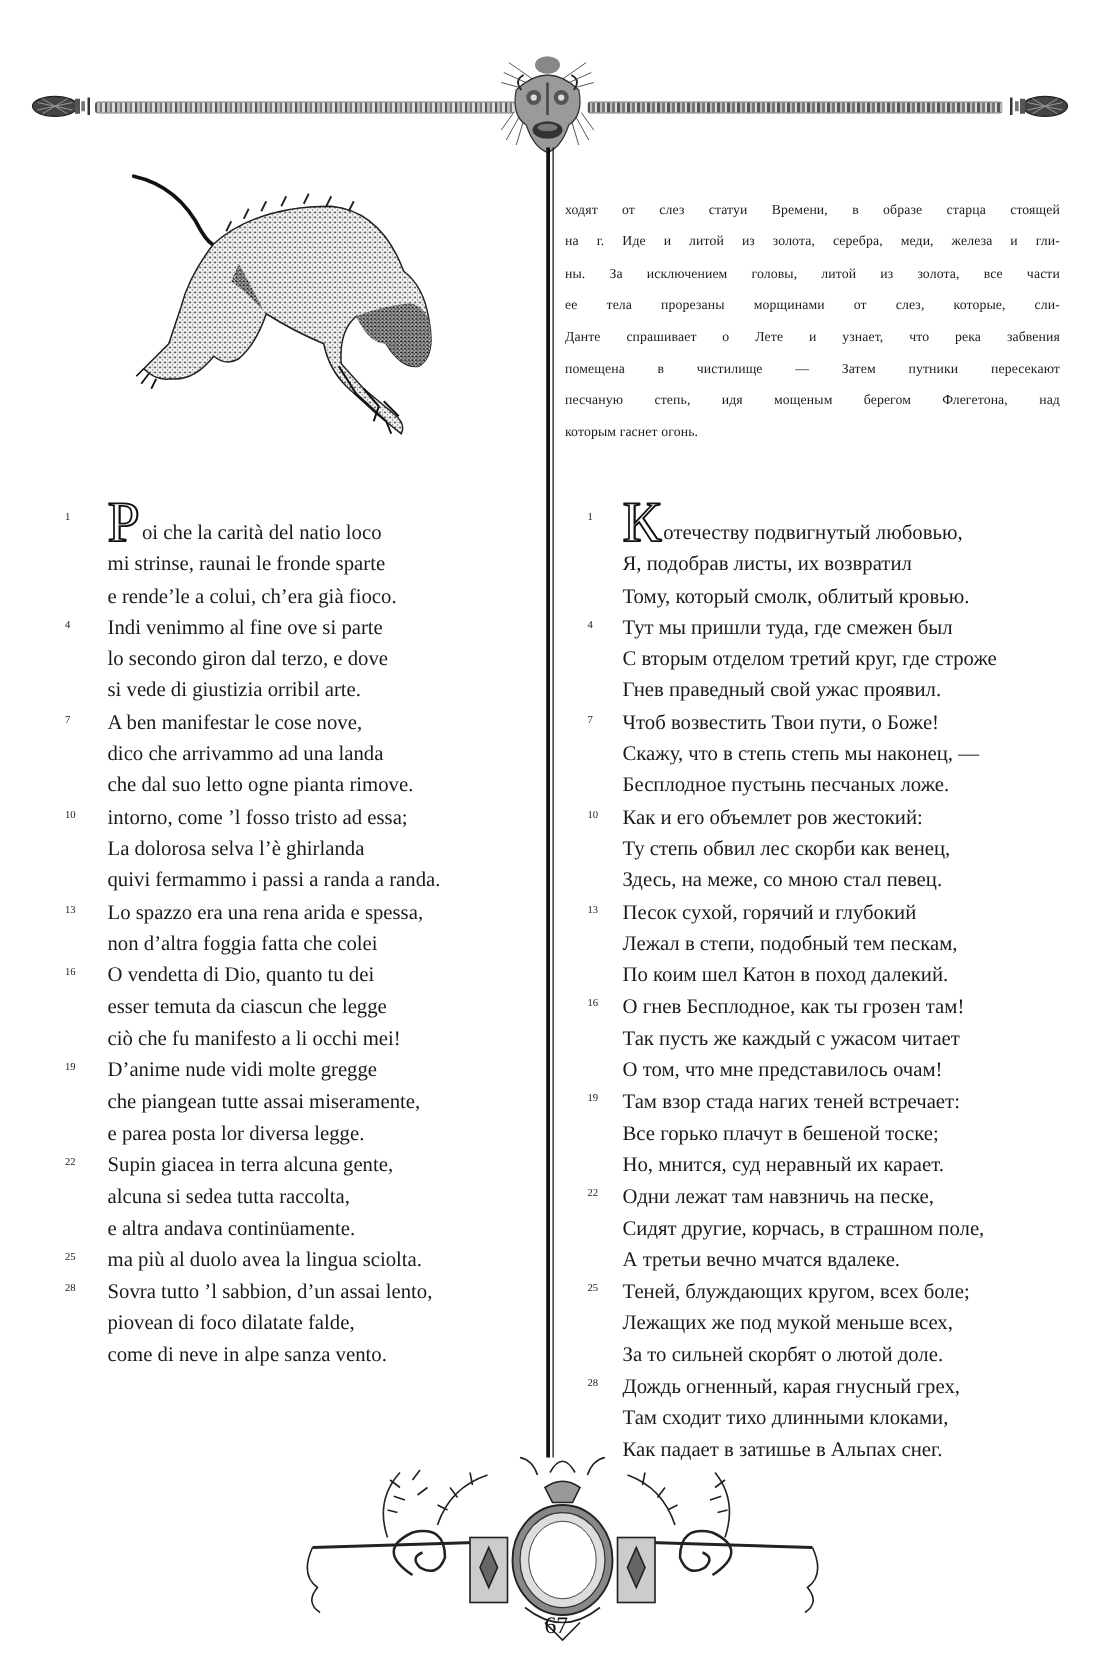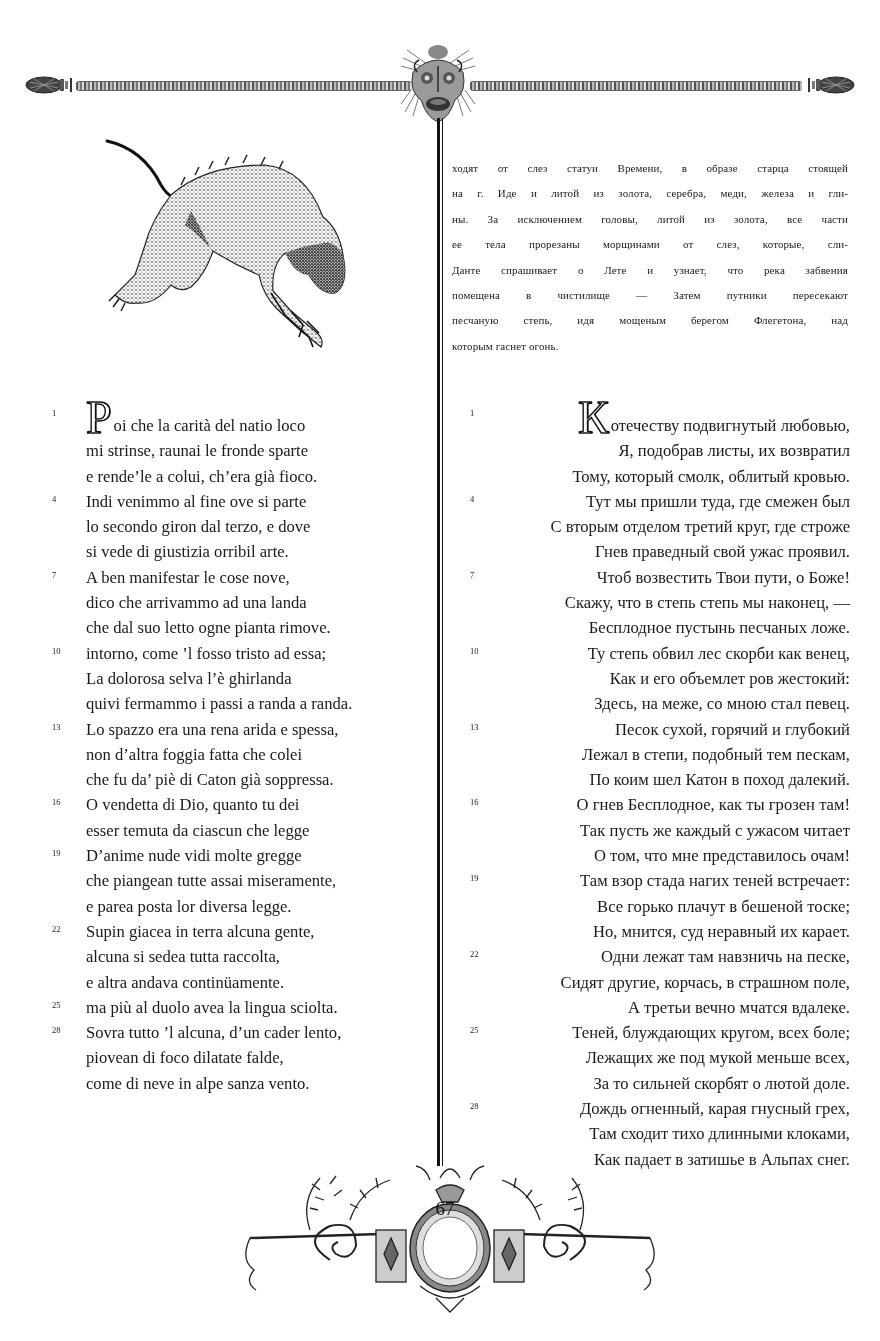--- a/index.html
+++ b/index.html
@@ -32,29 +32,29 @@
                 font-size: 11px; line-height: 25.4px; text-align: justify; letter-spacing: 0.1px; }
   .commentary .line { display: block; text-align: justify; text-align-last: justify; white-space: nowrap; }
   .commentary .line.last { text-align-last: left; }
 
   
   .col { position: absolute; top: 403px; }
   .col.italian { left: 52px; width: 380px; }
   .col.russian { left: 470px; width: 380px; }
   .stanza { position: relative; }
   .verse-line { display: block; font-size: 16.6px; line-height: 25.3px; white-space: nowrap; padding-left: 34px; }
-  .col.russian .verse-line { padding-left: 28px; text-align: right; }
+  .col.russian .verse-line { padding-left: 28px; }
   .verse-num { position: absolute; left: 0; top: 5px; font-size: 8.5px; line-height: 10px; color: #222; }
   .dropcap { display: inline-block; font-size: 46px; line-height: 30px; vertical-align: -2px;
              margin-right: 2px; font-family: "Liberation Serif", serif; font-weight: normal;
              color: #fff; -webkit-text-stroke: 1.4px #111; text-shadow: 1px 0 0 #111; }
 
   
   .footer-orn { position: absolute; left: 240px; top: 1150px; width: 420px; height: 170px; }
-  .page-number { position: absolute; left: 425px; top: 1198px; width: 40px; text-align: center;
+  .page-number { position: absolute; left: 425px; top: 1290px; width: 40px; text-align: center;
                  font-size: 19px; font-family: "Liberation Serif", serif; color: #111; }
 </style>
 </head>
 <body>
 
 <div class="header-bar">
   <svg class="finial left" viewBox="0 0 52 22">
     <ellipse cx="20" cy="11" rx="18" ry="8" fill="#444"></ellipse>
     <ellipse cx="20" cy="11" rx="18" ry="8" fill="none" stroke="#222" stroke-width="1"></ellipse>
     <path d="M6 8 L34 14 M6 14 L34 8 M10 5 L30 17 M10 17 L30 5" stroke="#999" stroke-width="0.8"></path>
@@ -152,46 +152,46 @@
     <div class="stanza">
       <span class="verse-num">10</span>
       <span class="verse-line">intorno, come ’l fosso tristo ad essa;</span>
       <span class="verse-line">La dolorosa selva l’è ghirlanda</span>
       <span class="verse-line">quivi fermammo i passi a randa a randa.</span>
     </div>
     <div class="stanza">
       <span class="verse-num">13</span>
       <span class="verse-line">Lo spazzo era una rena arida e spessa,</span>
       <span class="verse-line">non d’altra foggia fatta che colei</span>
-      <span class="verse-line">che fu da’ piè di Caton già soppressa.</span>
     </div>
     <div class="stanza">
       <span class="verse-num">16</span>
       <span class="verse-line">O vendetta di Dio, quanto tu dei</span>
       <span class="verse-line">esser temuta da ciascun che legge</span>
+      <span class="verse-line">ciò che fu manifesto a li occhi mei!</span>
     </div>
     <div class="stanza">
       <span class="verse-num">19</span>
       <span class="verse-line">D’anime nude vidi molte gregge</span>
       <span class="verse-line">che piangean tutte assai miseramente,</span>
       <span class="verse-line">e parea posta lor diversa legge.</span>
     </div>
     <div class="stanza">
       <span class="verse-num">22</span>
       <span class="verse-line">Supin giacea in terra alcuna gente,</span>
       <span class="verse-line">alcuna si sedea tutta raccolta,</span>
       <span class="verse-line">e altra andava continüamente.</span>
     </div>
     <div class="stanza">
       <span class="verse-num">25</span>
       <span class="verse-line">ma più al duolo avea la lingua sciolta.</span>
     </div>
     <div class="stanza">
       <span class="verse-num">28</span>
-      <span class="verse-line">Sovra tutto ’l alcuna, d’un cader lento,</span>
+      <span class="verse-line">Sovra tutto ’l sabbion, d’un assai lento,</span>
       <span class="verse-line">piovean di foco dilatate falde,</span>
       <span class="verse-line">come di neve in alpe sanza vento.</span>
     </div>
   </div>
 
 <div class="col russian" id="col-ru">
     <div class="stanza">
       <span class="verse-num">1</span>
       <span class="verse-line"><span class="dropcap">К</span><span>отечеству подвигнутый любовью,</span></span>
       <span class="verse-line">Я, подобрав листы, их возвратил</span>
@@ -204,22 +204,22 @@
       <span class="verse-line">Гнев праведный свой ужас проявил.</span>
     </div>
     <div class="stanza">
       <span class="verse-num">7</span>
       <span class="verse-line">Чтоб возвестить Твои пути, о Боже!</span>
       <span class="verse-line">Скажу, что в степь степь мы наконец, —</span>
       <span class="verse-line">Бесплодное пустынь песчаных ложе.</span>
     </div>
     <div class="stanza">
       <span class="verse-num">10</span>
+      <span class="verse-line">Как и его объемлет ров жестокий:</span>
       <span class="verse-line">Ту степь обвил лес скорби как венец,</span>
-      <span class="verse-line">Как и его объемлет ров жестокий:</span>
       <span class="verse-line">Здесь, на меже, со мною стал певец.</span>
     </div>
     <div class="stanza">
       <span class="verse-num">13</span>
       <span class="verse-line">Песок сухой, горячий и глубокий</span>
       <span class="verse-line">Лежал в степи, подобный тем пескам,</span>
       <span class="verse-line">По коим шел Катон в поход далекий.</span>
     </div>
     <div class="stanza">
       <span class="verse-num">16</span>

